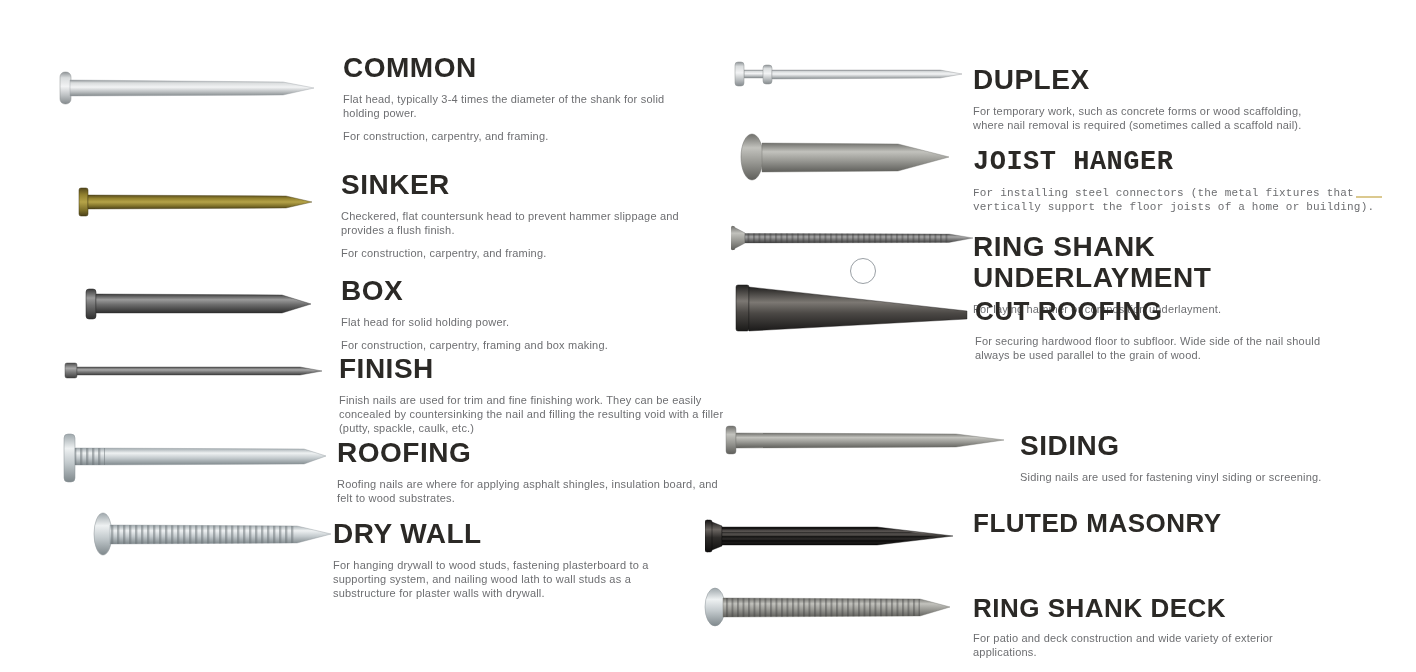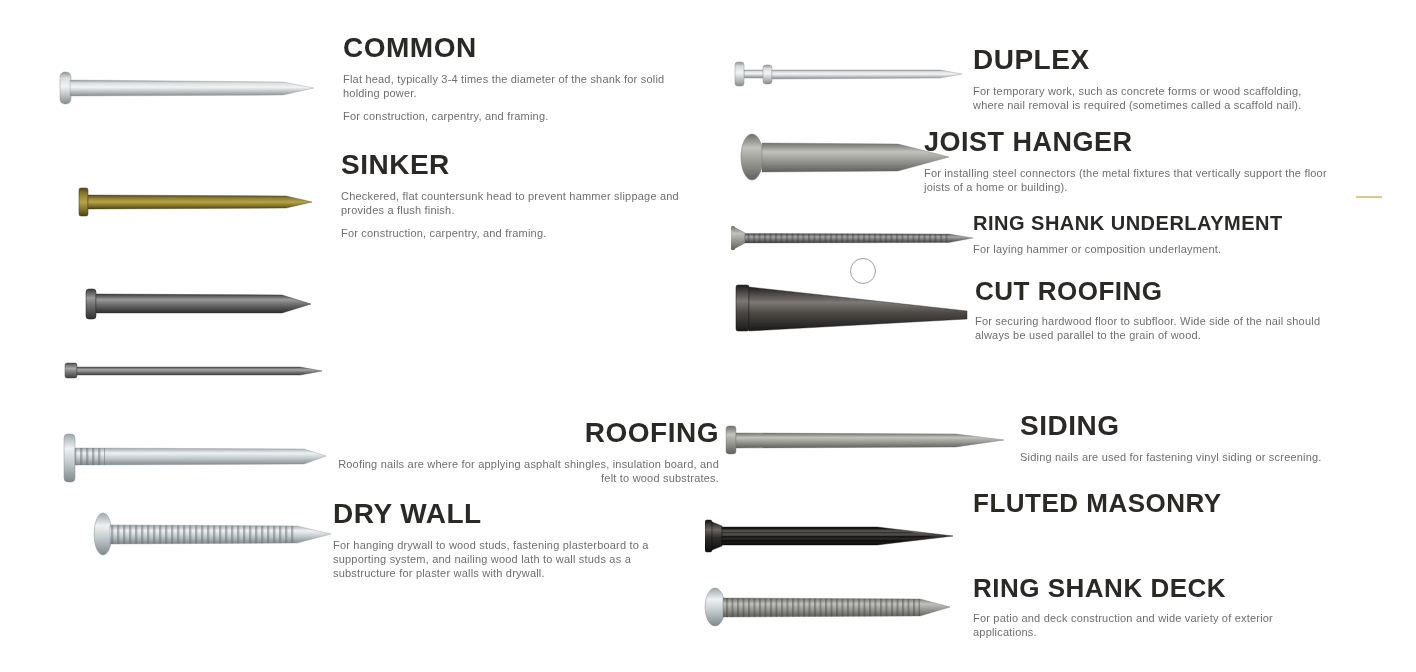--- a/index.html
+++ b/index.html
@@ -1,28 +1,28 @@
 <!DOCTYPE html>
 <html style="--background: #ffffff; --title: #2b2926; --body: #6d6e71; --circle_outline: #9aa0a5; --accent_dash: #dbc98f;"><head>
 <meta charset="utf-8">
 <style>
   html,body{margin:0;padding:0;background:#fff;}
   .canvas{
     position:relative;width:1416px;height:672px;overflow:hidden;
     background:var(--background,#ffffff);
     font-family:"Liberation Sans",sans-serif;
   }
-  .entry{position:absolute;}
+  .entry{position:absolute;margin-top:20px;}
   .entry h2{
     margin:0 0 8px 0;font-size:28px;line-height:1.1;font-weight:bold;
     color:var(--title,#2b2926);letter-spacing:0.5px;
   }
   .entry h2.t-27{font-size:27px;}
   .entry h2.t-26{font-size:26px;}
-  .entry h2.t-21{font-size:20px;}
+  .entry h2.t-21{font-size:28px;}
   .entry p{
     margin:0 0 9px 0;font-size:11px;line-height:14px;
     color:var(--body,#6d6e71);letter-spacing:0.2px;
   }
   .nail{position:absolute;display:block;}
   .circle-outline{
     position:absolute;left:850px;top:258px;width:26px;height:26px;
     border:1px solid var(--circle_outline,#9aa0a5);border-radius:50%;
     box-sizing:border-box;background:transparent;
   }
@@ -106,38 +106,47 @@
     <p>Flat head, typically 3-4 times the diameter of the shank for solid holding power.</p>
     <p>For construction, carpentry, and framing.</p>
   </section>
 
   <section class="entry" style="left:341px;top:150px;width:340px;">
     <h2>SINKER</h2>
     <p>Checkered, flat countersunk head to prevent hammer slippage and provides a flush finish.</p>
     <p>For construction, carpentry, and framing.</p>
   </section>
 
-
-
-  <section class="entry" style="left:337px;top:418px;width:382px;text-align:right;">
+  <section class="entry" style="left:341px;top:256px;width:350px;">
+    <h2>BOX</h2>
+    <p>Flat head for solid holding power.</p>
+    <p>For construction, carpentry, framing and box making.</p>
+  </section>
+
+  <section class="entry" style="left:339px;top:334px;width:400px;">
+    <h2>FINISH</h2>
+    <p>Finish nails are used for trim and fine finishing work. They can be easily concealed by countersinking the nail and filling the resulting void with a filler (putty, spackle, caulk, etc.)</p>
+  </section>
+
+  <section class="entry" style="left:337px;top:418px;width:382px;">
     <h2>ROOFING</h2>
     <p>Roofing nails are where for applying asphalt shingles, insulation board, and felt to wood substrates.</p>
   </section>
 
   <section class="entry" style="left:333px;top:499px;width:338px;">
     <h2>DRY WALL</h2>
     <p>For hanging drywall to wood studs, fastening plasterboard to a supporting system, and nailing wood lath to wall studs as a substructure for plaster walls with drywall.</p>
   </section>
 
   <section class="entry" style="left:973px;top:45px;width:360px;">
     <h2>DUPLEX</h2>
     <p>For temporary work, such as concrete forms or wood scaffolding, where nail removal is required (sometimes called a scaffold nail).</p>
   </section>
 
-  <section class="entry" style="left:924px;top:128px;width:408px;">
+  <section class="entry" style="left:973px;top:128px;width:408px;font-family:Liberation Mono, monospace;">
     <h2 class="t-27">JOIST HANGER</h2>
     <p>For installing steel connectors (the metal fixtures that vertically support the floor joists of a home or building).</p>
   </section>
 
   <section class="entry" style="left:973px;top:212px;width:400px;">
     <h2 class="t-21">RING SHANK UNDERLAYMENT</h2>
     <p>For laying hammer or composition underlayment.</p>
   </section>
 
   <section class="entry" style="left:975px;top:277px;width:380px;">

